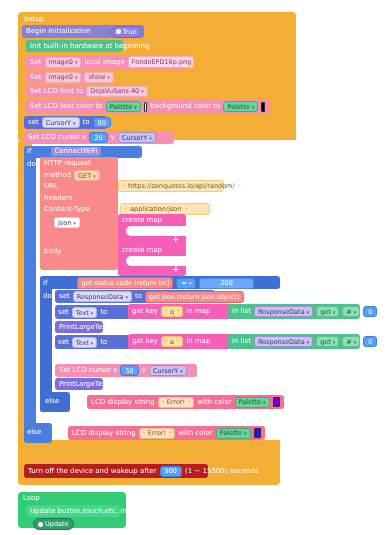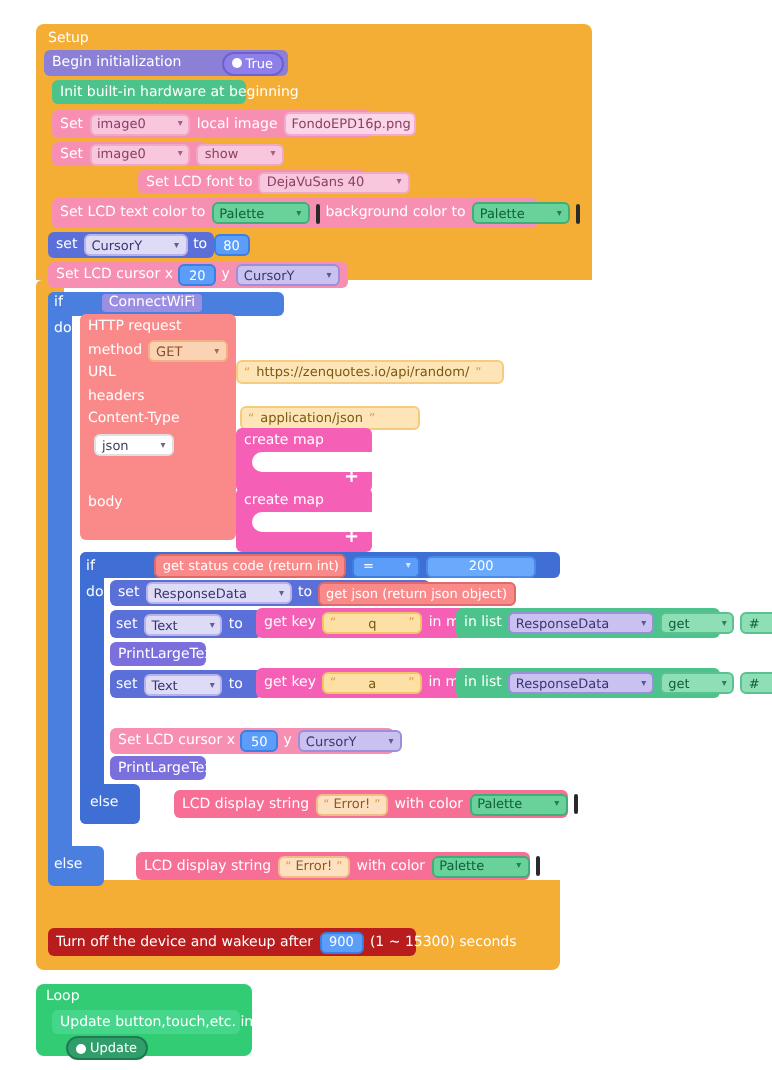--- a/index.html
+++ b/index.html
@@ -14,21 +14,21 @@
   }
   .canvas{position:absolute;left:0;top:0;width:386px;height:535px;}
 
   
   .blk{position:absolute;box-sizing:border-box;border-radius:3px;}
   .row{display:flex;align-items:center;gap:3px;white-space:nowrap;}
   .lbl{color:#ffffff;font-size:7px;line-height:9px;}
 
   
   .fld{
-    display:inline-flex;align-items:center;gap:16px;
+    display:inline-flex;align-items:center;gap:2px;
     background:#ffffff;border-radius:3px;padding:0 3px;height:9px;
     font-size:6.5px;color:#4a4a6a;border:1px solid rgba(0,0,0,.12);
   }
   .fld.purple{background:#c9c2f0;color:#3b3570;border-color:#9a8fd8;}
   .fld.pink{background:#f9c7dd;color:#8a3f63;border-color:#efa8c8;}
   .fld.plain{background:#ffffff;color:#3d3d5c;}
   .fld.lav{background:#dedbf7;color:#3b3570;border-color:#b9b2ea;}
   .fld.num{background:#5b9df9;color:#ffffff;border:1px solid #3b7fe0;padding:0 4px;}
   .fld.numlt{background:#6aa9fb;color:#ffffff;border:1px solid #4b8ae6;padding:0 20px;}
   .fld.green{background:#69d29a;color:#11603c;border:1px solid #3fae78;}
@@ -113,21 +113,21 @@
     <span class="fld pink">
       <span>image0</span>
         <span class="caret">▾</span>
     </span>
     <span class="fld pink">
       <span>show</span>
         <span class="caret">▾</span>
     </span>
   </div>
 
-  <div class="blk c-pink row" style="left:26px;top:85px;width:114px;height:12px;padding:0 4px;margin-left:43px;">
+  <div class="blk c-pink row" style="left:26px;top:85px;width:114px;height:12px;padding:0 4px;">
     <span class="lbl">Set LCD font to</span>
     <span class="fld pink">
       <span>DejaVuSans 40</span>
         <span class="caret">▾</span>
     </span>
   </div>
 
   <div class="blk c-pink row" style="left:26px;top:99px;width:243px;height:15px;padding:0 4px;">
     <span class="lbl">Set LCD text color to</span>
     <span class="fld green">
@@ -182,21 +182,21 @@
     <span class="lbl">method</span>
     <span class="fld peach">
       <span>GET</span>
         <span class="caret">▾</span>
     </span>
   </div>
   <div class="blk row" style="left:44px;top:182px;">
     <span class="lbl">URL</span>
   </div>
 
-  <div class="blk row" style="left:118px;top:180px;width:134px;height:12px;background:#fde5b8;border:1px solid #f6cb7e;padding:0 3px;">
+  <div class="blk row" style="left:118px;top:180px;width:106px;height:12px;background:#fde5b8;border:1px solid #f6cb7e;padding:0 3px;">
     <span class="quote">“</span>
     <span style="color:#7a5a10;font-size:6.5px;">https://zenquotes.io/api/random/</span>
     <span class="quote">”</span>
   </div>
 
   <div class="blk row" style="left:44px;top:194px;">
     <span class="lbl">headers</span>
   </div>
 
   <div class="blk row" style="left:44px;top:205px;flex-direction:column;">

